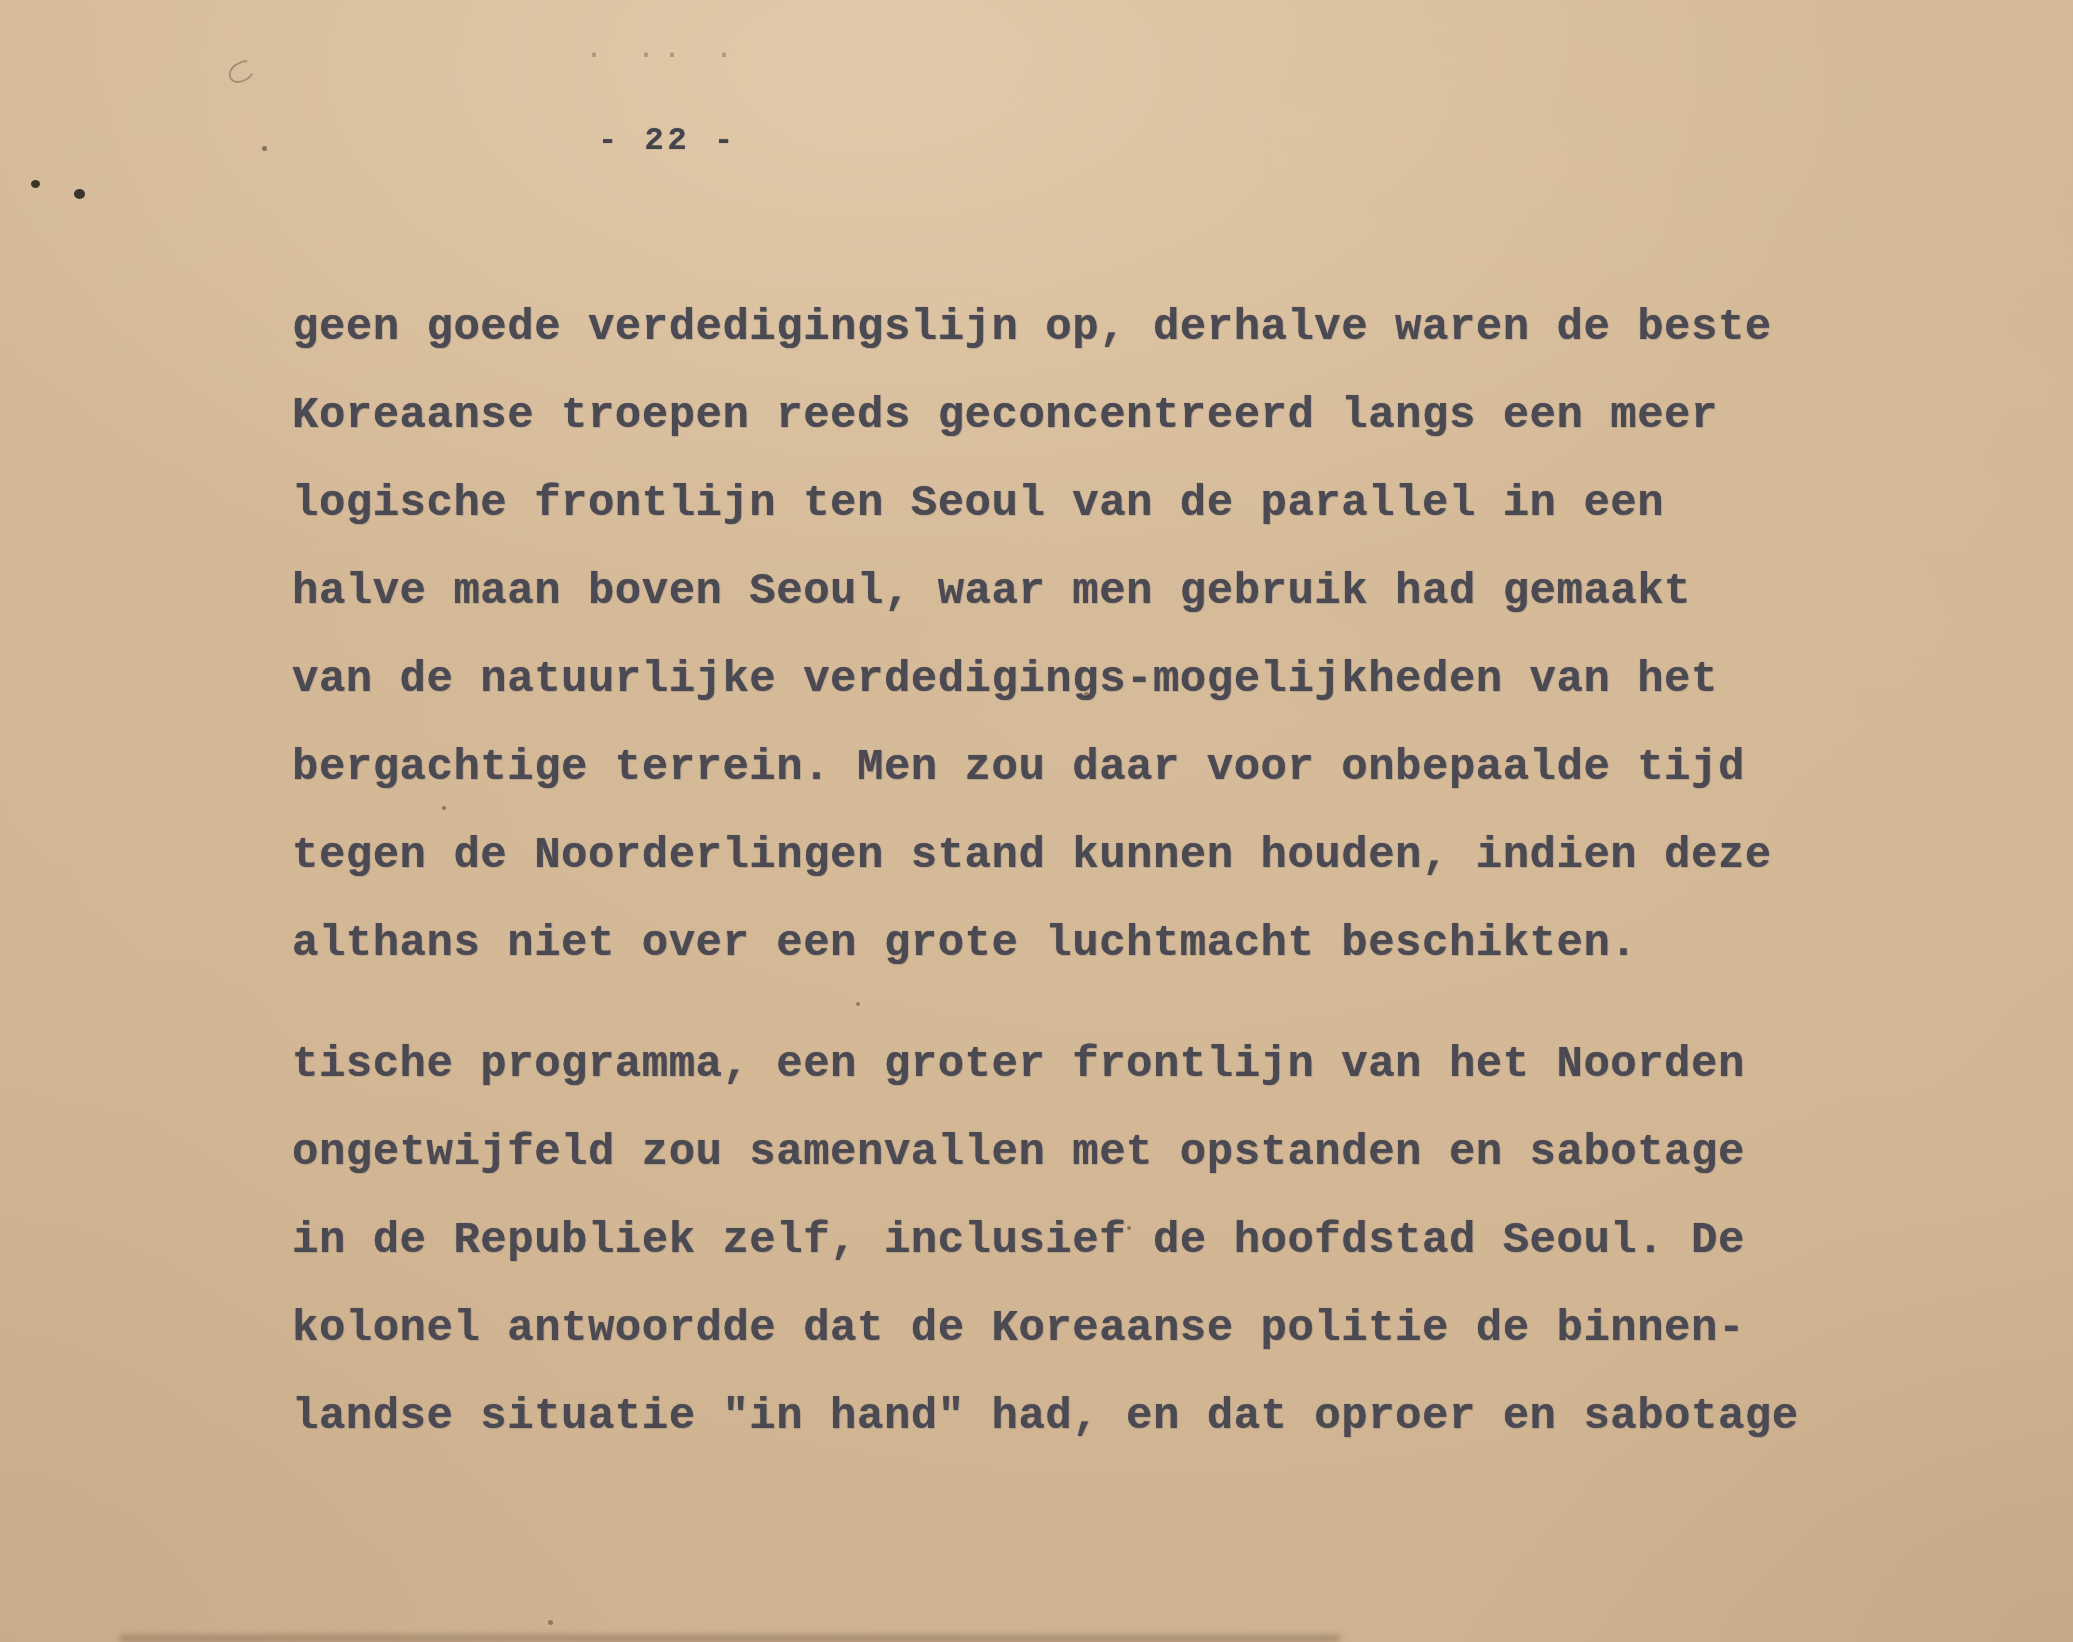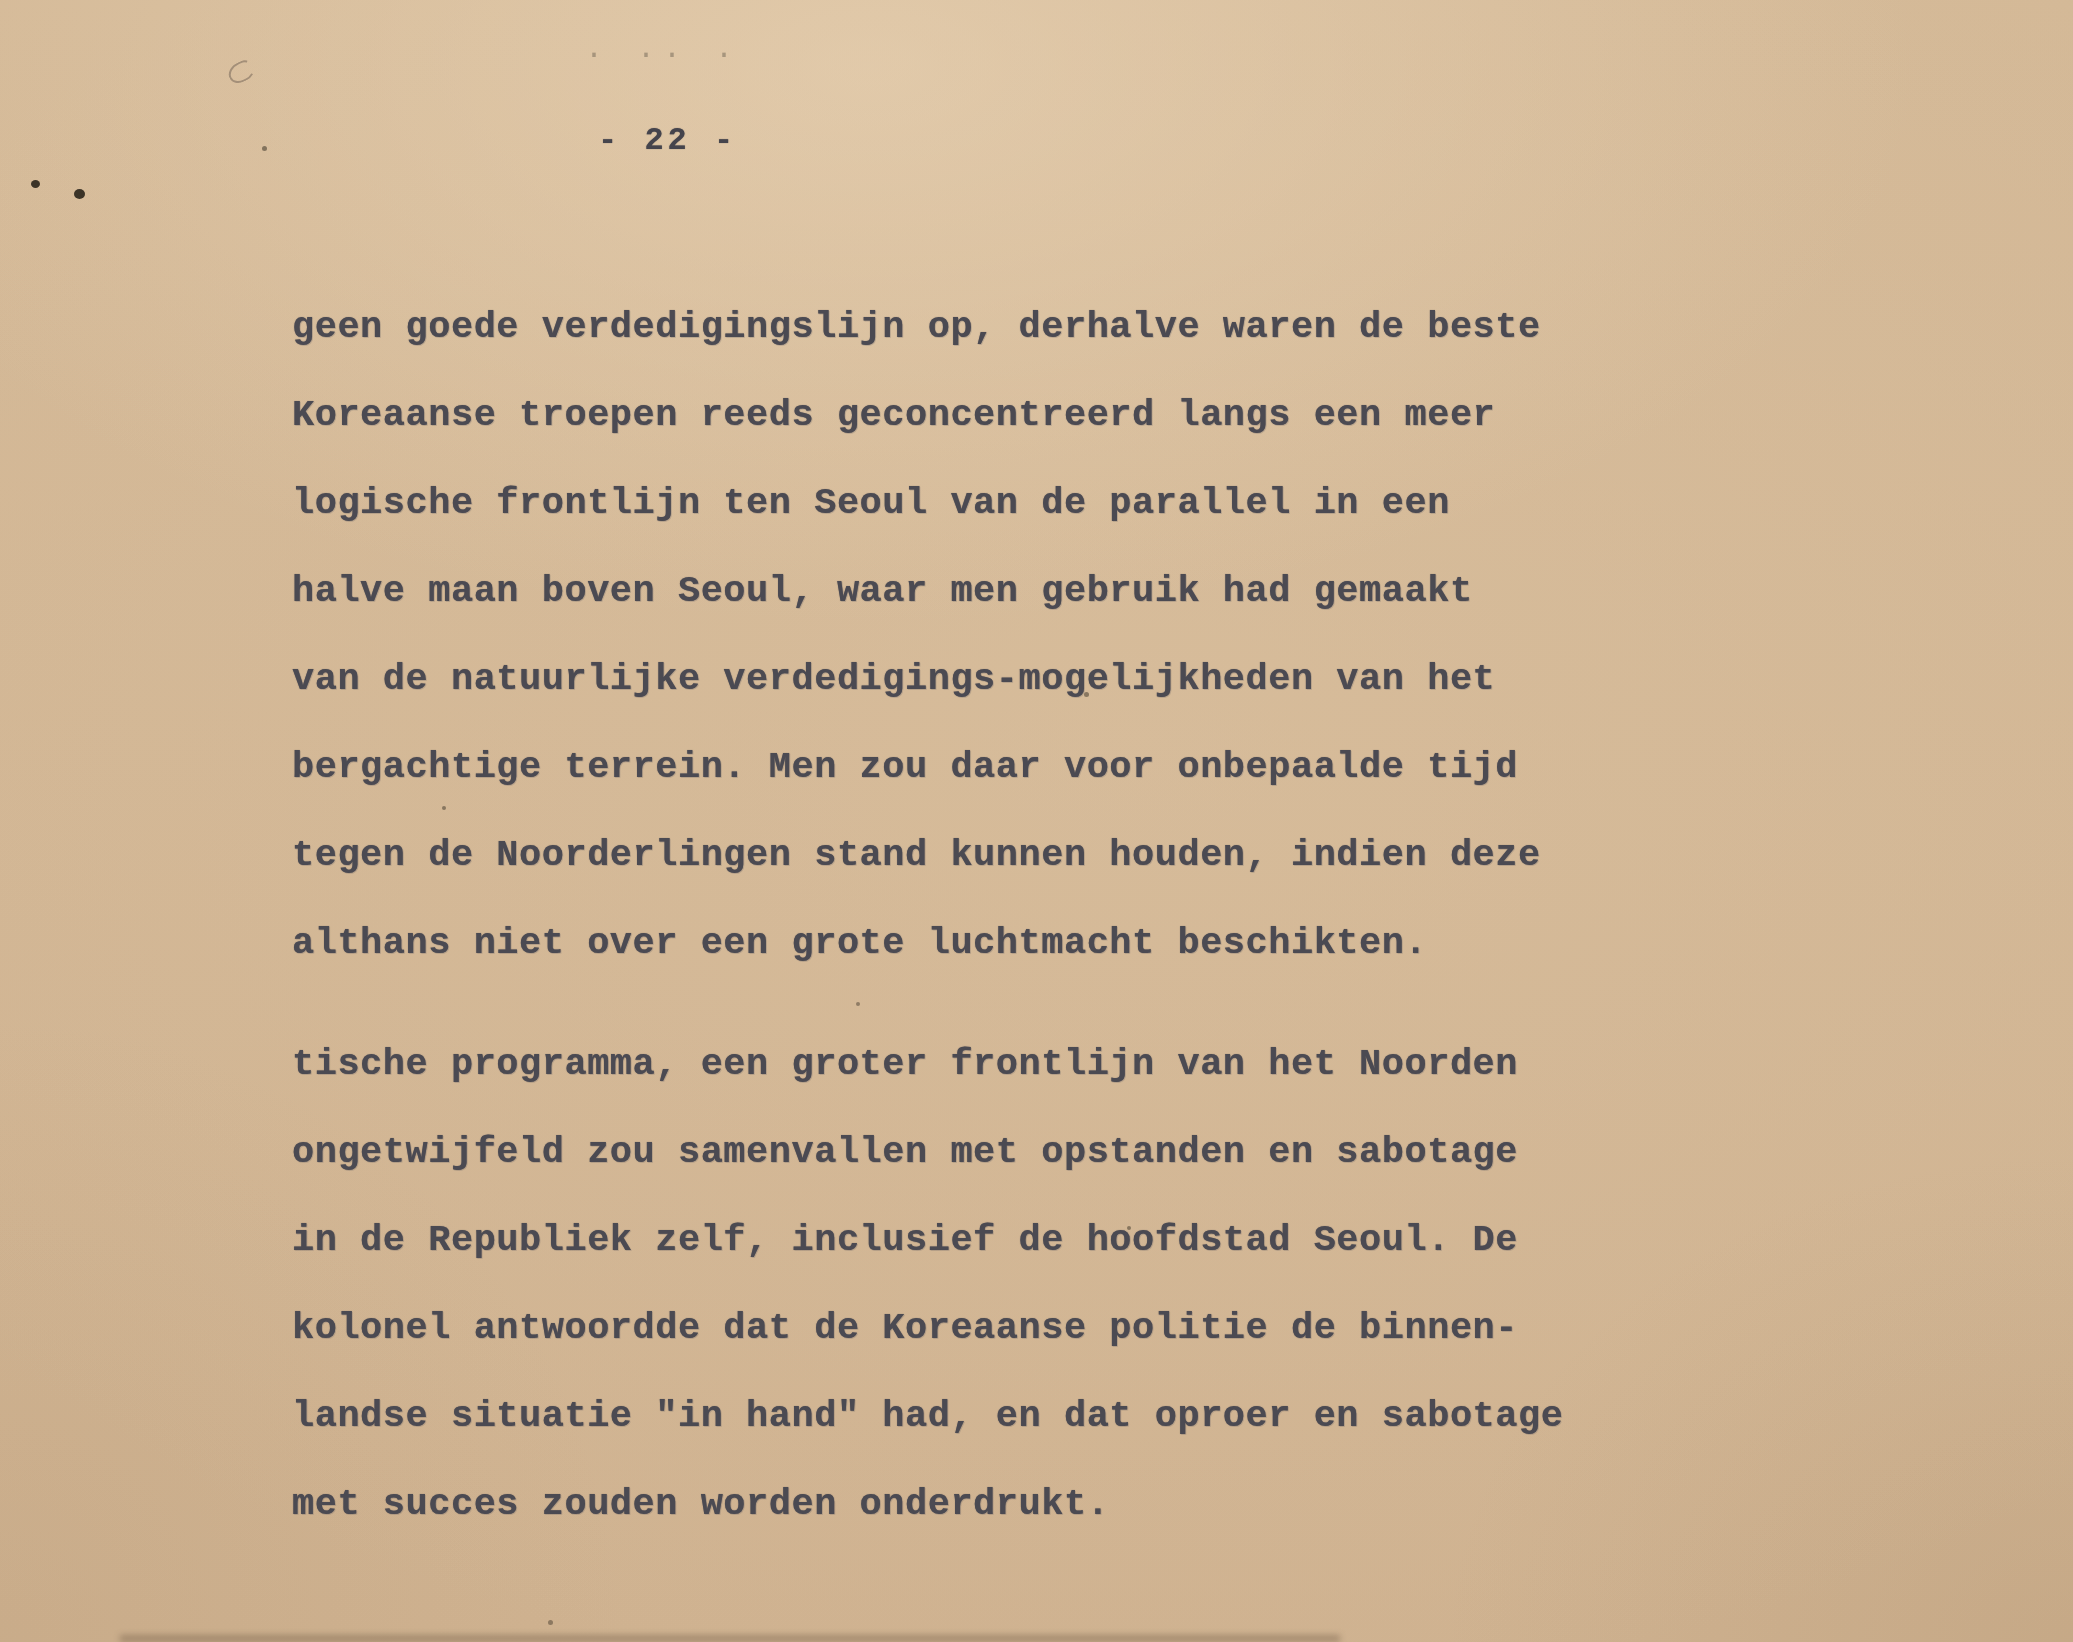--- a/index.html
+++ b/index.html
@@ -34,21 +34,21 @@
     color: #45444c;
     text-shadow: 0 0 1px rgba(62,60,70,0.75);
     white-space: nowrap;
   }
   .body-text {
     position: absolute;
     left: 292px;
     top: 283px;
     width: 1560px;
     color: #4b4a52;
-    font-size: 37px;
+    font-size: 44px;
     font-weight: 700;
     letter-spacing: 0.5px;
     text-shadow: 0 0 1px rgba(64,63,73,0.65), 1px 1px 0 rgba(90,88,98,0.18);
   }
   .para {
     margin: 0;
   }
   .para-2 {
     margin-top: 33px;
   }
@@ -113,21 +113,20 @@
       <div class="line">tegen de Noorderlingen stand kunnen houden, indien deze</div>
       <div class="line">althans niet over een grote luchtmacht beschikten.</div>
     </div>
 
     <div class="para para-2">
       <div class="line">tische programma, een groter frontlijn van het Noorden</div>
       <div class="line">ongetwijfeld zou samenvallen met opstanden en sabotage</div>
       <div class="line">in de Republiek zelf, inclusief de hoofdstad Seoul. De</div>
       <div class="line">kolonel antwoordde dat de Koreaanse politie de binnen-</div>
       <div class="line">landse situatie "in hand" had, en dat oproer en sabotage</div>
-      <div class="line">met succes zouden worden onderdrukt.</div>
     </div>
 
   </div>
 
   <span class="speck" style="left:31px; top:180px; width:9px; height:8px;"></span>
   <span class="speck" style="left:74px; top:189px; width:11px; height:10px;"></span>
   <span class="speck" style="left:262px; top:146px; width:5px; height:5px; opacity:0.55;"></span>
   <span class="speck" style="left:1084px; top:692px; width:5px; height:5px; opacity:0.5;"></span>
   <span class="speck" style="left:442px; top:806px; width:4px; height:4px; opacity:0.5;"></span>
   <span class="speck" style="left:856px; top:1002px; width:4px; height:4px; opacity:0.45;"></span>

